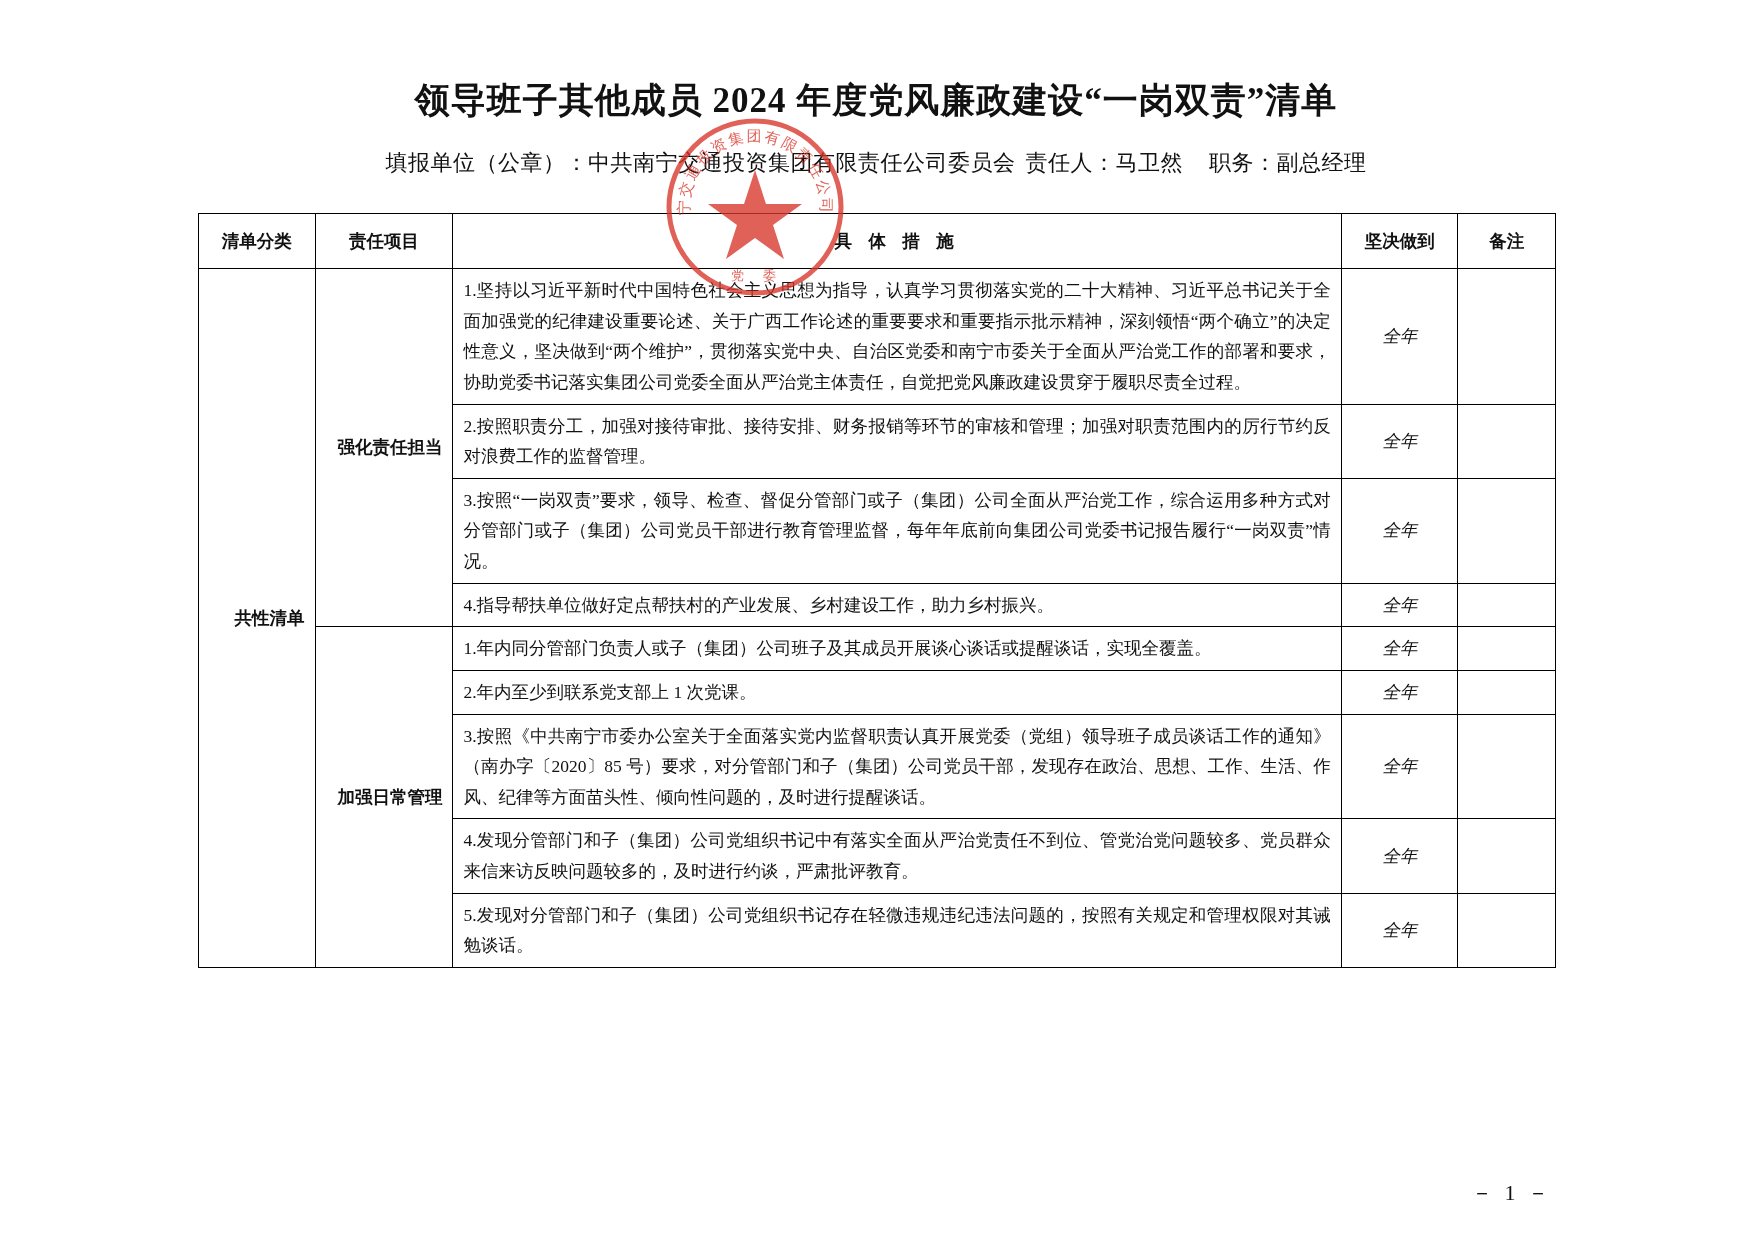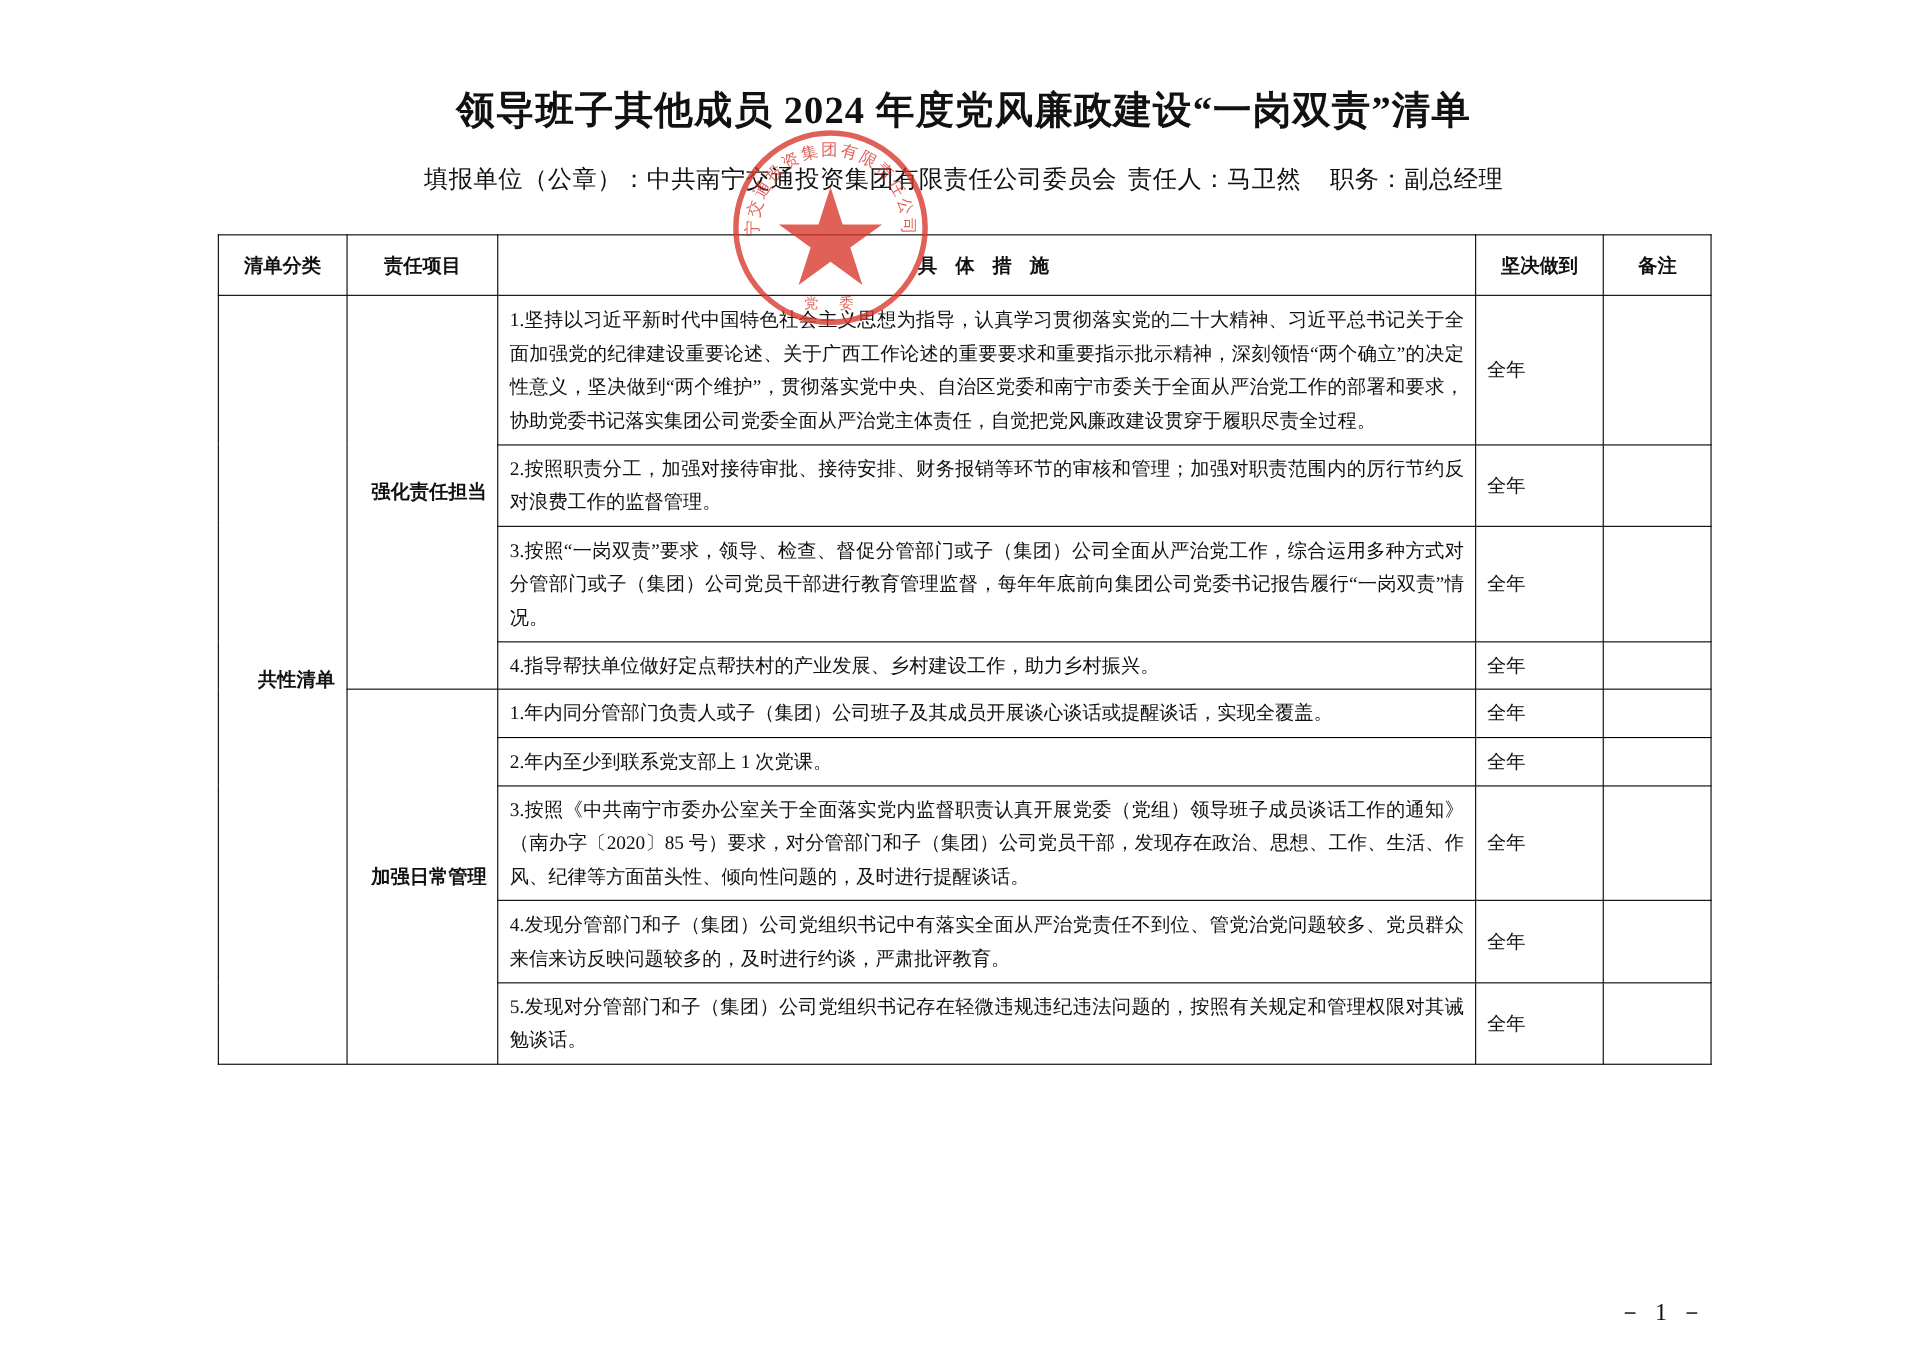--- a/index.html
+++ b/index.html
@@ -80,22 +80,23 @@
     width: 110px;
   }
   td.measure {
     text-align: justify;
     text-justify: inter-ideograph;
     font-size: 17.5px;
     line-height: 1.8;
     margin-top: 14px;
   }
   td.deadline, td.remark {
-    text-align: left;
+    text-align: center;
     font-size: 17.5px;
+    font-style: italic;
   }
   col.c-cat { width: 110px; }
   col.c-resp { width: 130px; }
   col.c-meas { width: 838px; }
   col.c-dead { width: 110px; }
   col.c-rem { width: 92px; }
 
   .page-num {
     position: absolute;
     right: 200px;

